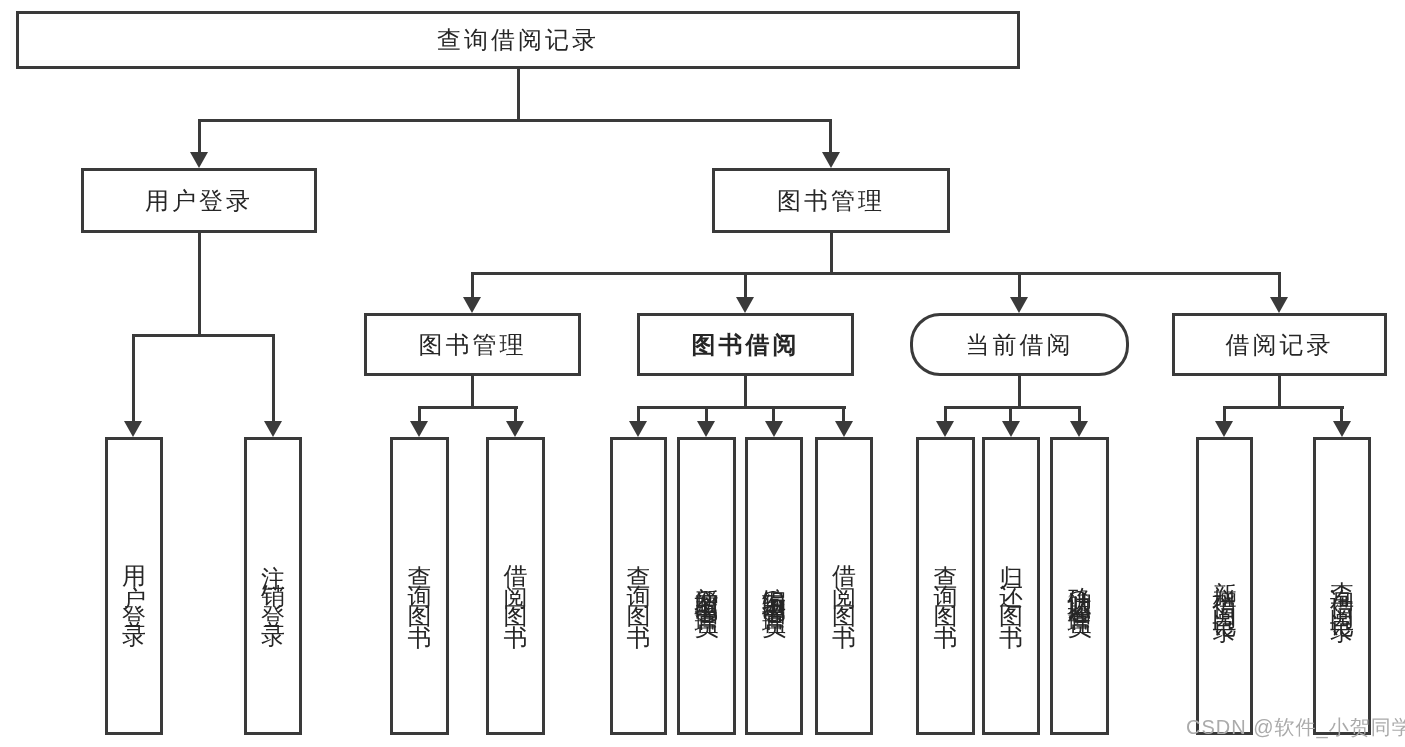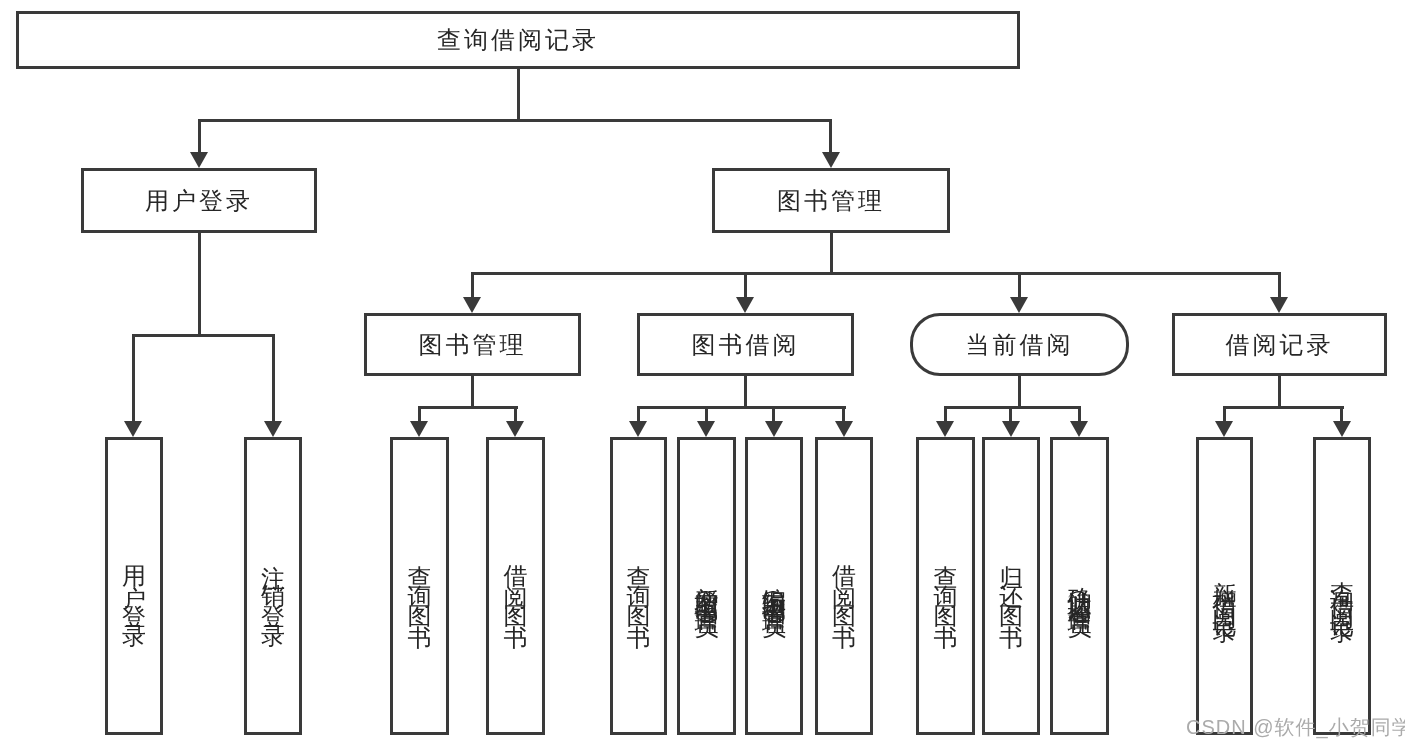--- a/index.html
+++ b/index.html
@@ -77,21 +77,21 @@
   <div class="ln" style="left:744px; top:272px; width:3px; height:25px;"></div>
   <div class="ar" style="left:736px; top:297px;"></div>
   <div class="ln" style="left:1018px; top:272px; width:3px; height:25px;"></div>
   <div class="ar" style="left:1010px; top:297px;"></div>
   <div class="ln" style="left:1278px; top:272px; width:3px; height:25px;"></div>
   <div class="ar" style="left:1270px; top:297px;"></div>
 
   <div class="box" style="left:364px; top:313px; width:217px; height:63px;">
     <span>图书管理</span>
   </div>
-  <div class="box" style="left:637px; top:313px; width:217px; height:63px;">
+  <div class="box" style="left:637px; top:313px; width:217px; height:63px;font-weight:bold;">
     <span>图书借阅</span>
   </div>
   <div class="box" style="left:910px; top:313px; width:219px; height:63px;border-radius:30px;">
     <span>当前借阅</span>
   </div>
   <div class="box" style="left:1172px; top:313px; width:215px; height:63px;">
     <span>借阅记录</span>
   </div>
 
   <div class="ln" style="left:471px; top:374px; width:3px; height:34px;"></div>

